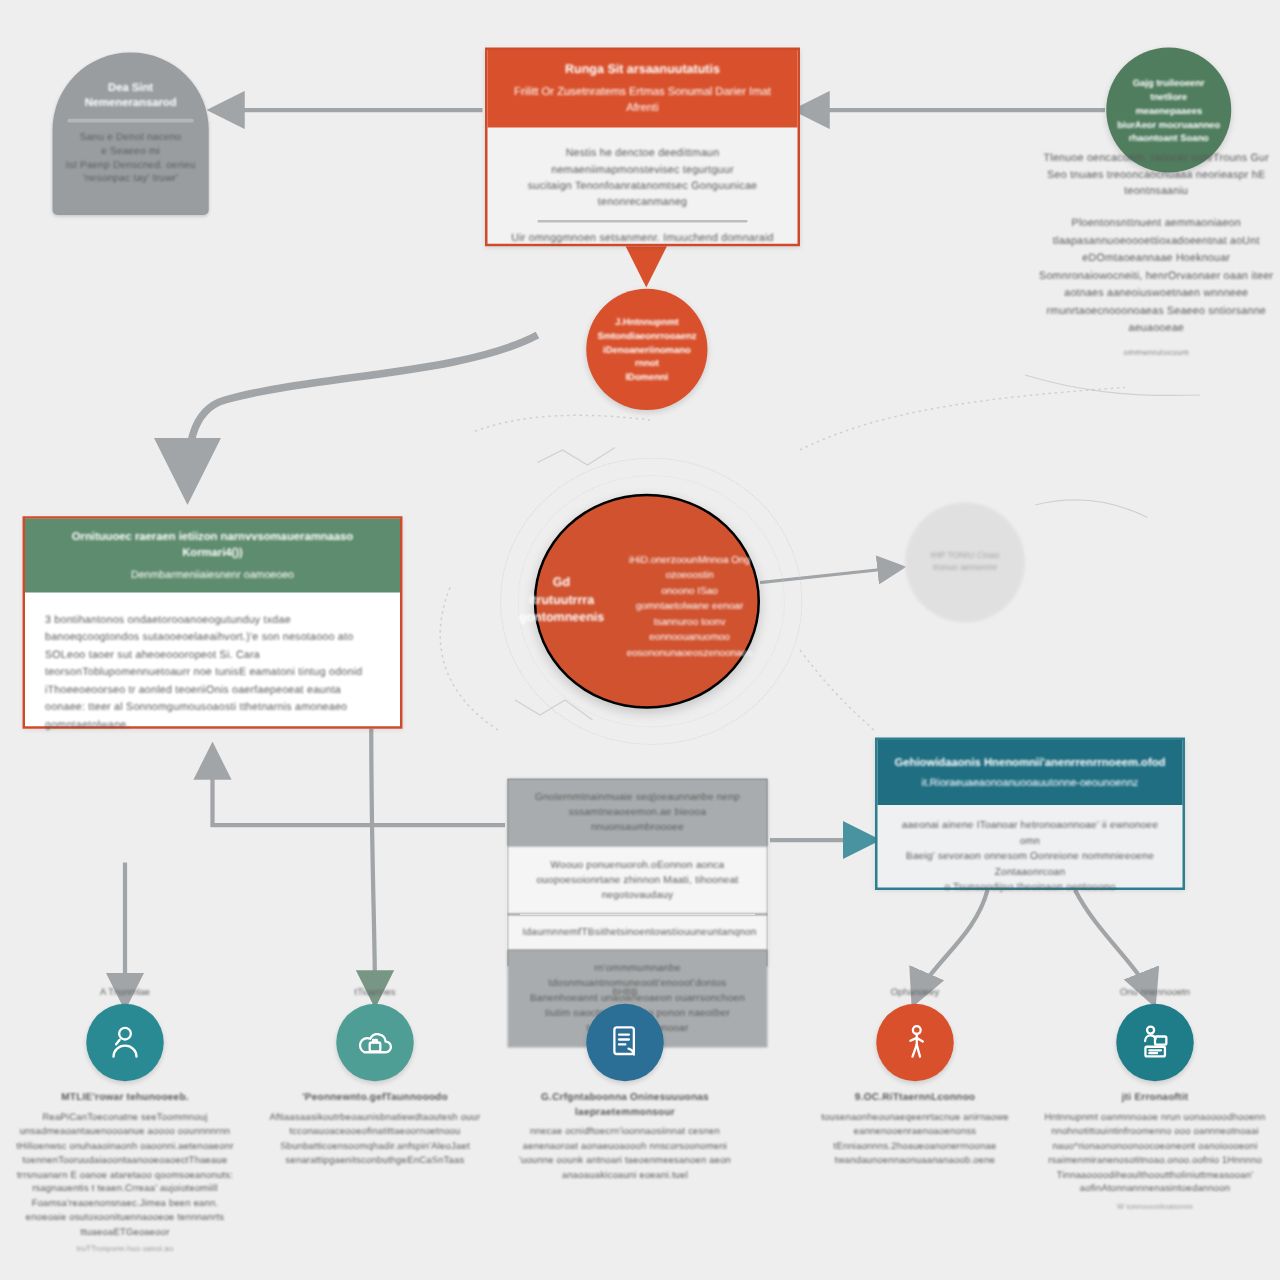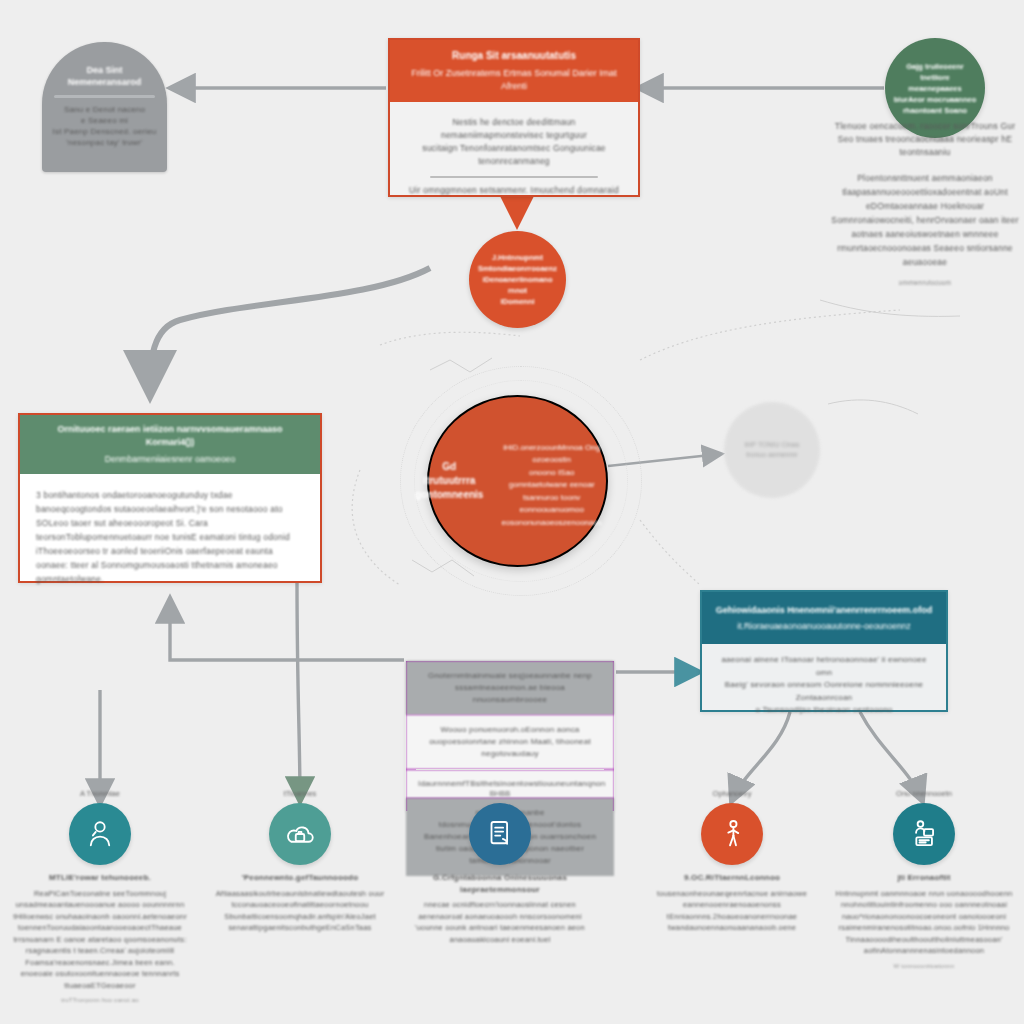--- a/index.html
+++ b/index.html
@@ -117,22 +117,22 @@
   
   .circ-ghost{
     left:724px;top:402px;width:96px;height:96px;border-radius:50%;
     background:#dcdcdc;opacity:.75;filter:blur(1.4px);
     display:flex;align-items:center;justify-content:center;
   }
   .circ-ghost .t{font-size:7px;line-height:10px;color:#8a8a8a;padding:0 8px;}
 
   
   .card-stack{
-    left:406px;top:661px;width:208px;height:150px;
-    background:#a21caf;
+    left:406px;top:623px;width:208px;height:150px;
+    background:#737373;
     box-shadow:0 1px 4px rgba(0,0,0,.1);
   }
   .card-stack .hd{background:#a9acae;padding:9px 12px;font-size:8px;line-height:12px;}
   .card-stack .s1{padding:9px 12px;font-size:8px;line-height:12px;background:#f5f5f5;}
   .card-stack .sep{height:1px;background:#d3d3d3;margin:0 10px;}
   .card-stack .s2{padding:8px 12px;font-size:8px;line-height:12px;background:#f5f5f5;}
   .card-stack .ft{background:#a9acae;padding:9px 12px;font-size:8px;line-height:12px;}
 
   
   .card-teal{

